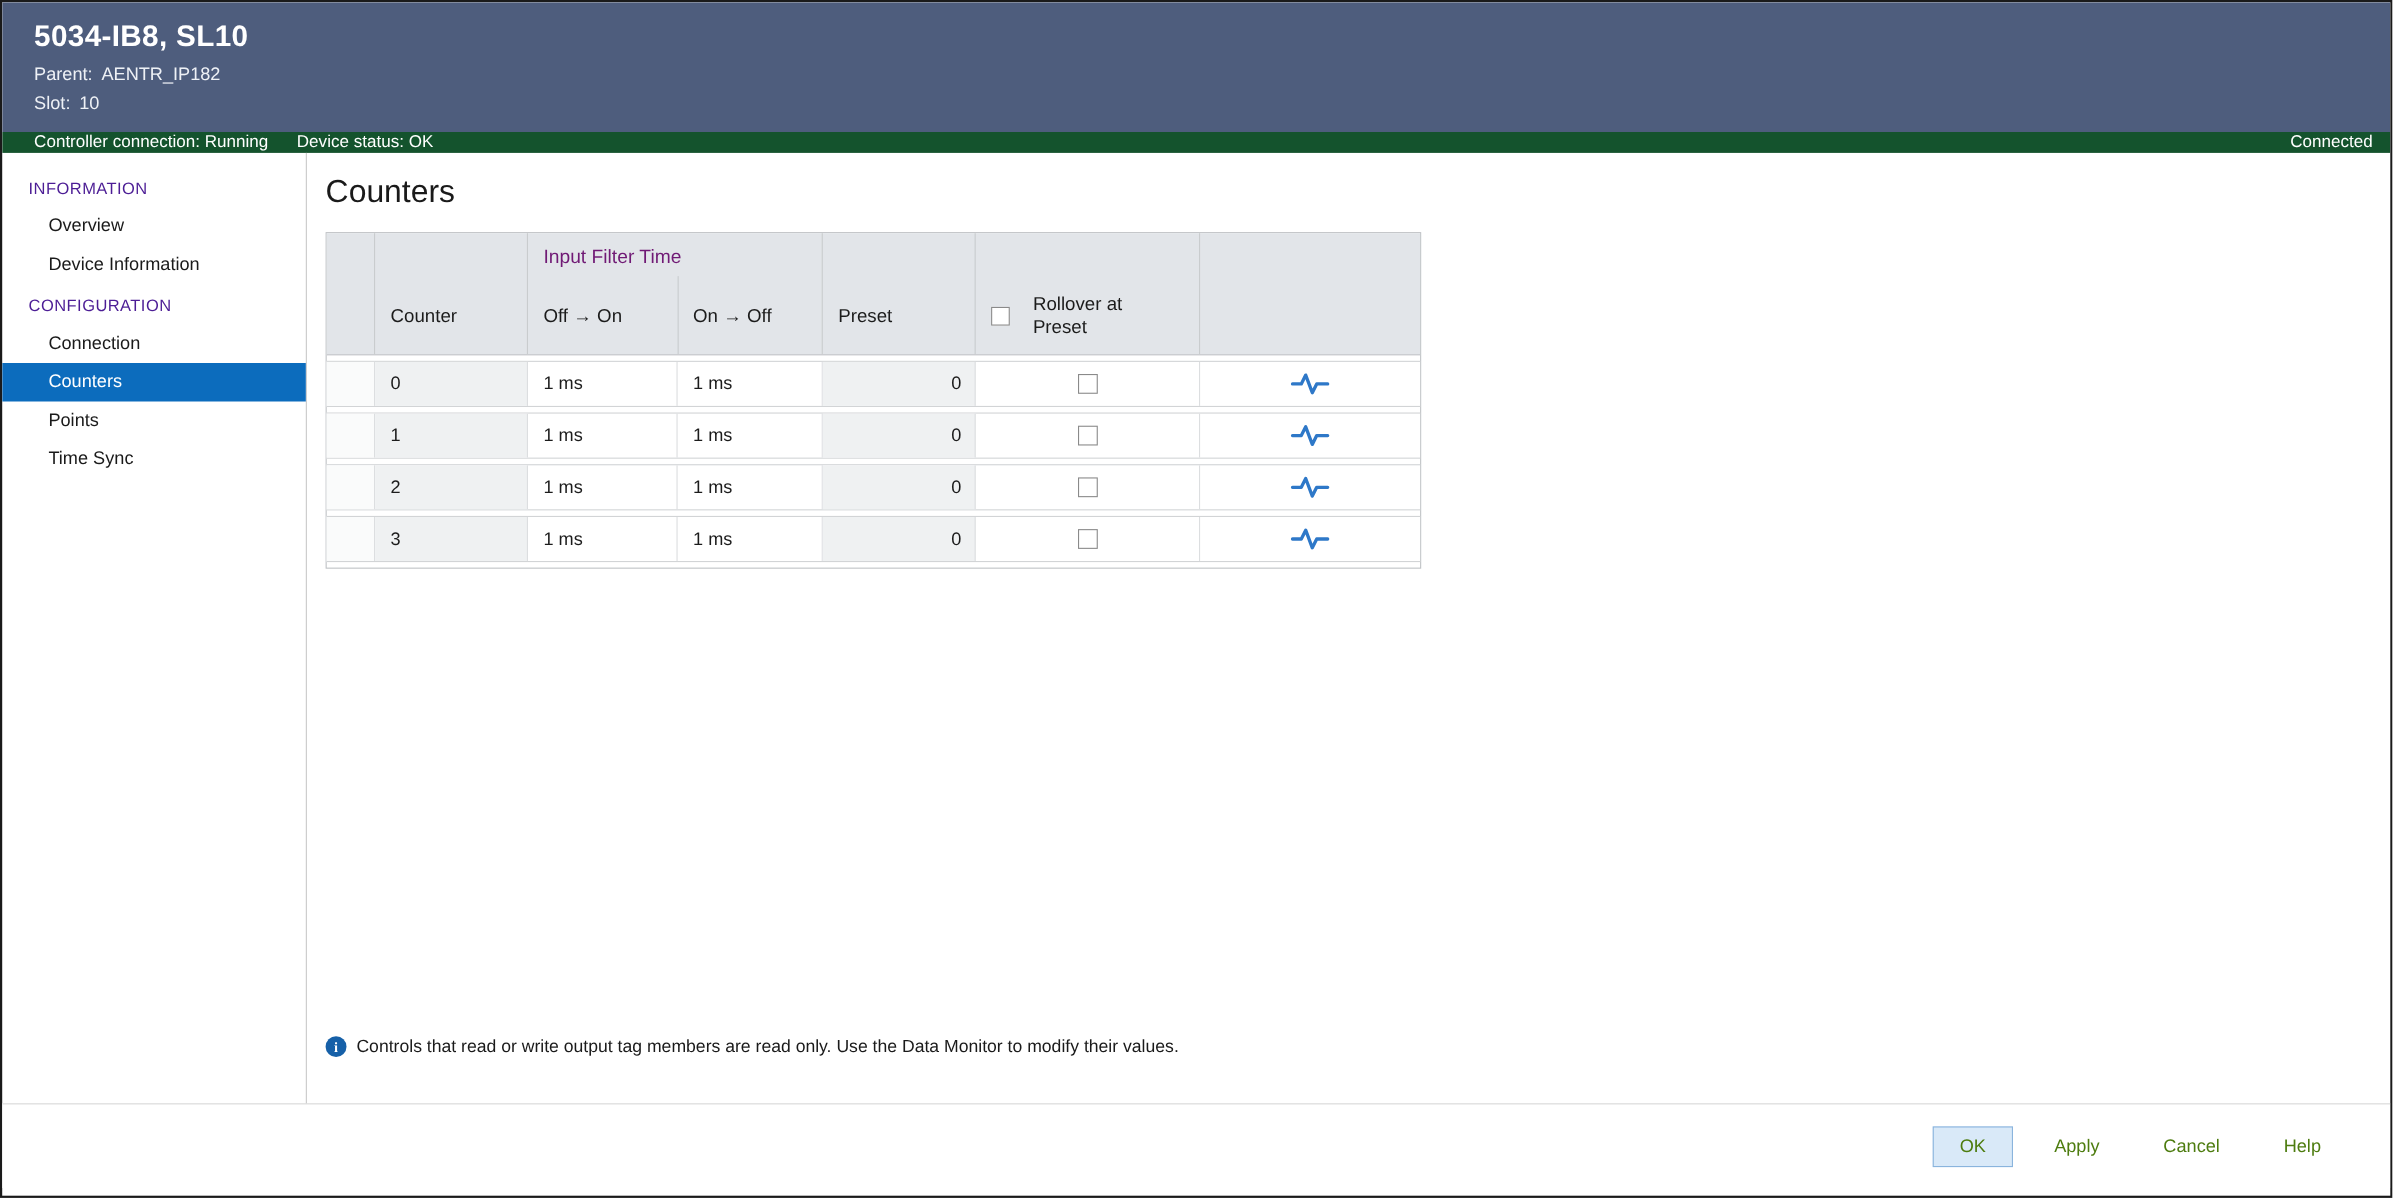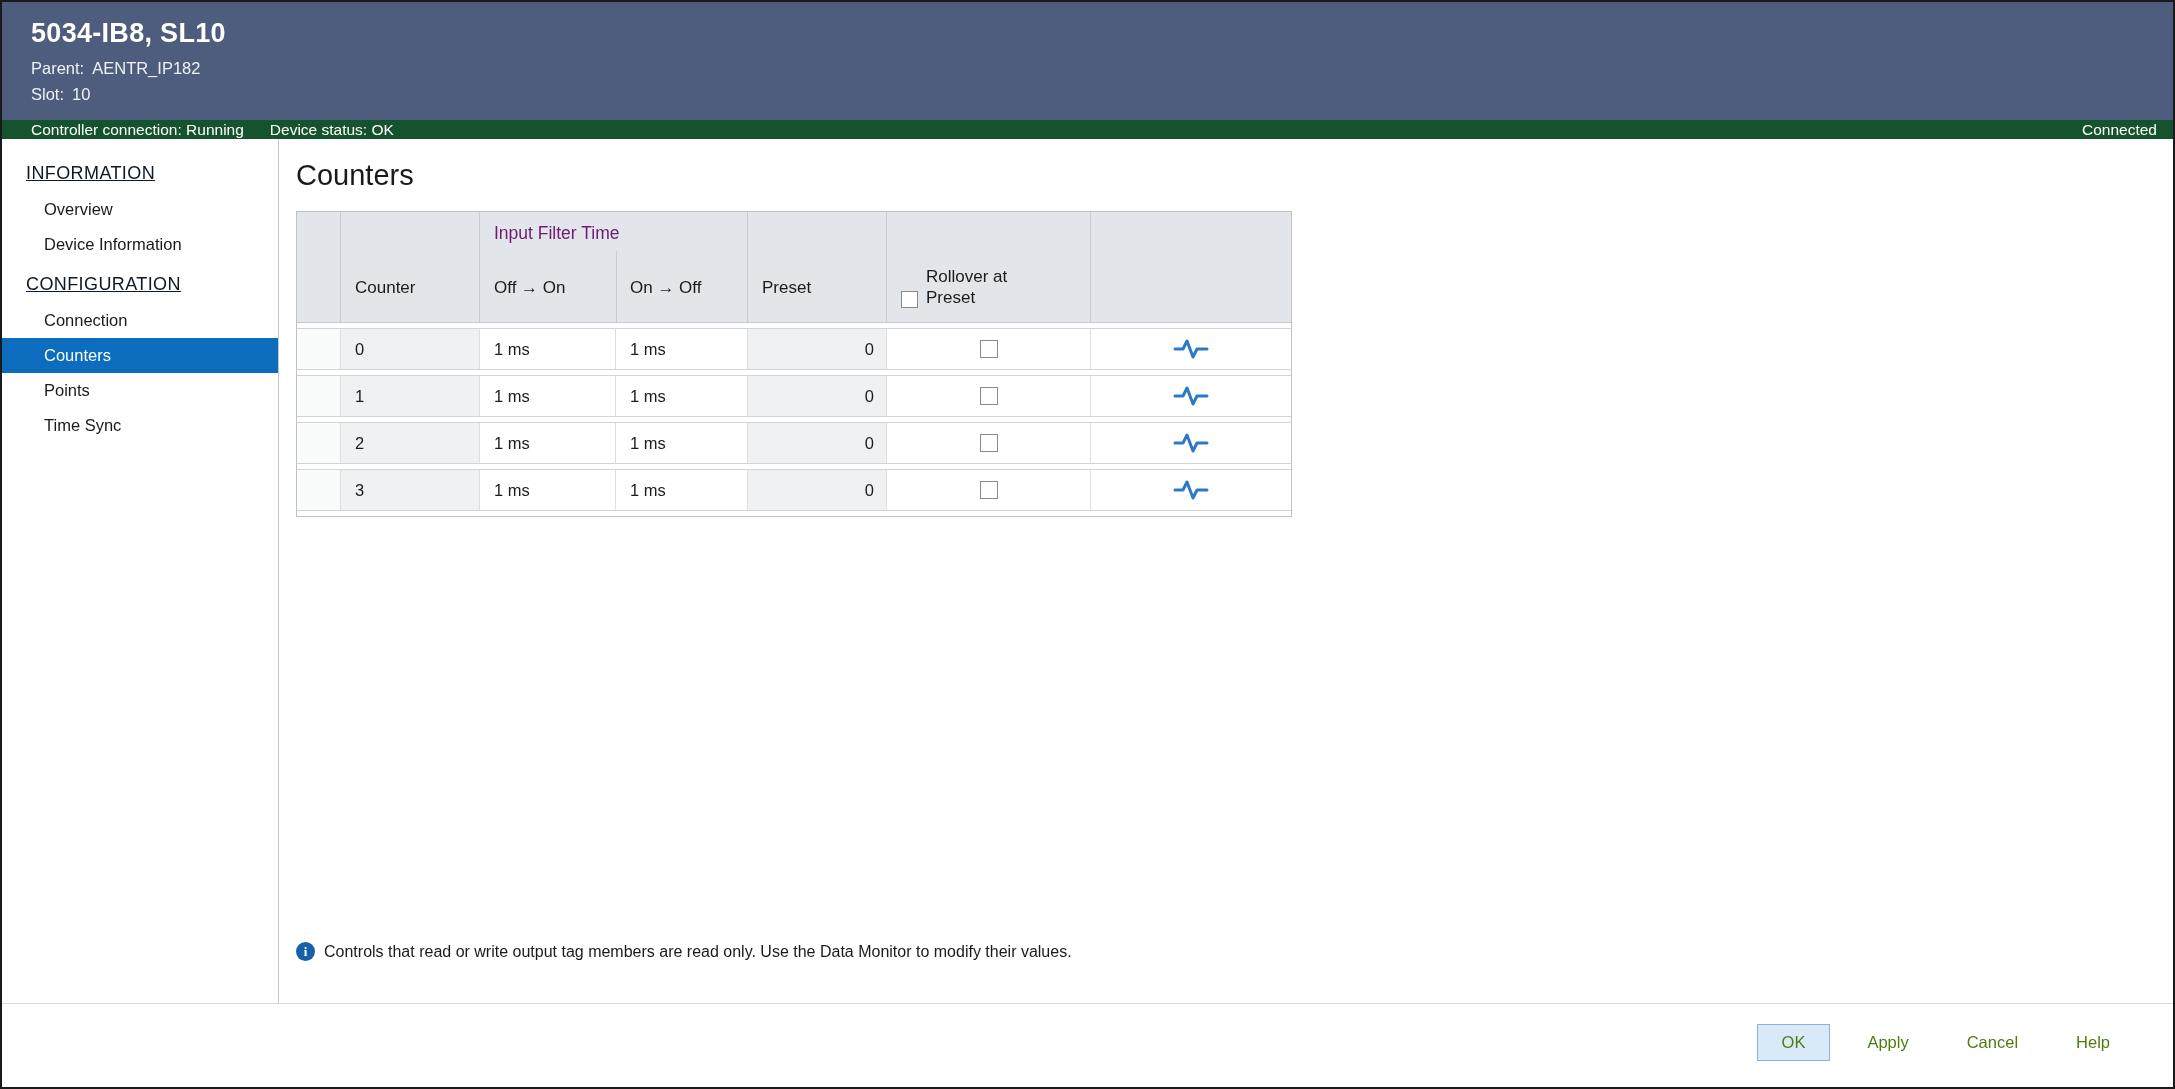--- a/index.html
+++ b/index.html
@@ -45,24 +45,23 @@
   }
 
   
   .sidebar {
     width: 277px;
     border-right: 1px solid #c9c9c9;
     padding-top: 12px;
     flex-shrink: 0;
   }
   .nav-section-header {
-    font-size: 18px; color: #0f172a;
+    font-size: 15px; color: #4c1d95;
     padding: 12px 0 8px 24px;
     letter-spacing: .4px;
-    text-decoration: underline;
   }
   .nav-item {
     font-size: 16.5px; color: #1a1a1a;
     padding: 8px 0 8px 42px;
     cursor: pointer;
   }
   .nav-item.selected { background: #0c6cbd; color: #ffffff; }
 
   
   .main { flex: 1; position: relative; padding: 20px 0 0 17px; }
@@ -93,21 +92,21 @@
   .th.no-rb { border-right: none; }
   .th:last-child { border-right: none; }
   .group-label {
     position: absolute; left: 197px; top: 11px;
     font-size: 17.5px; color: #701a75;
   }
   .divider-low {
     position: absolute; left: 319px; top: 39px; bottom: 0;
     width: 1px; background: #c9ccce;
   }
-  .rollover-head { display: flex; align-items: flex-end; gap: 8px; }
+  .rollover-head { display: flex; align-items: center; gap: 21px; }
   .rollover-head .rollover-text { width: 116px; line-height: 1.25; }
   .th-rollover { padding-bottom: 14px; }
 
   .trow {
     display: grid;
     grid-template-columns: 44px 139px 136px 132px 139px 204px 200px;
     height: 42px;
     margin-top: 5px;
     border-top: 1px solid #d2d4d6;
     border-bottom: 1px solid #d2d4d6;

